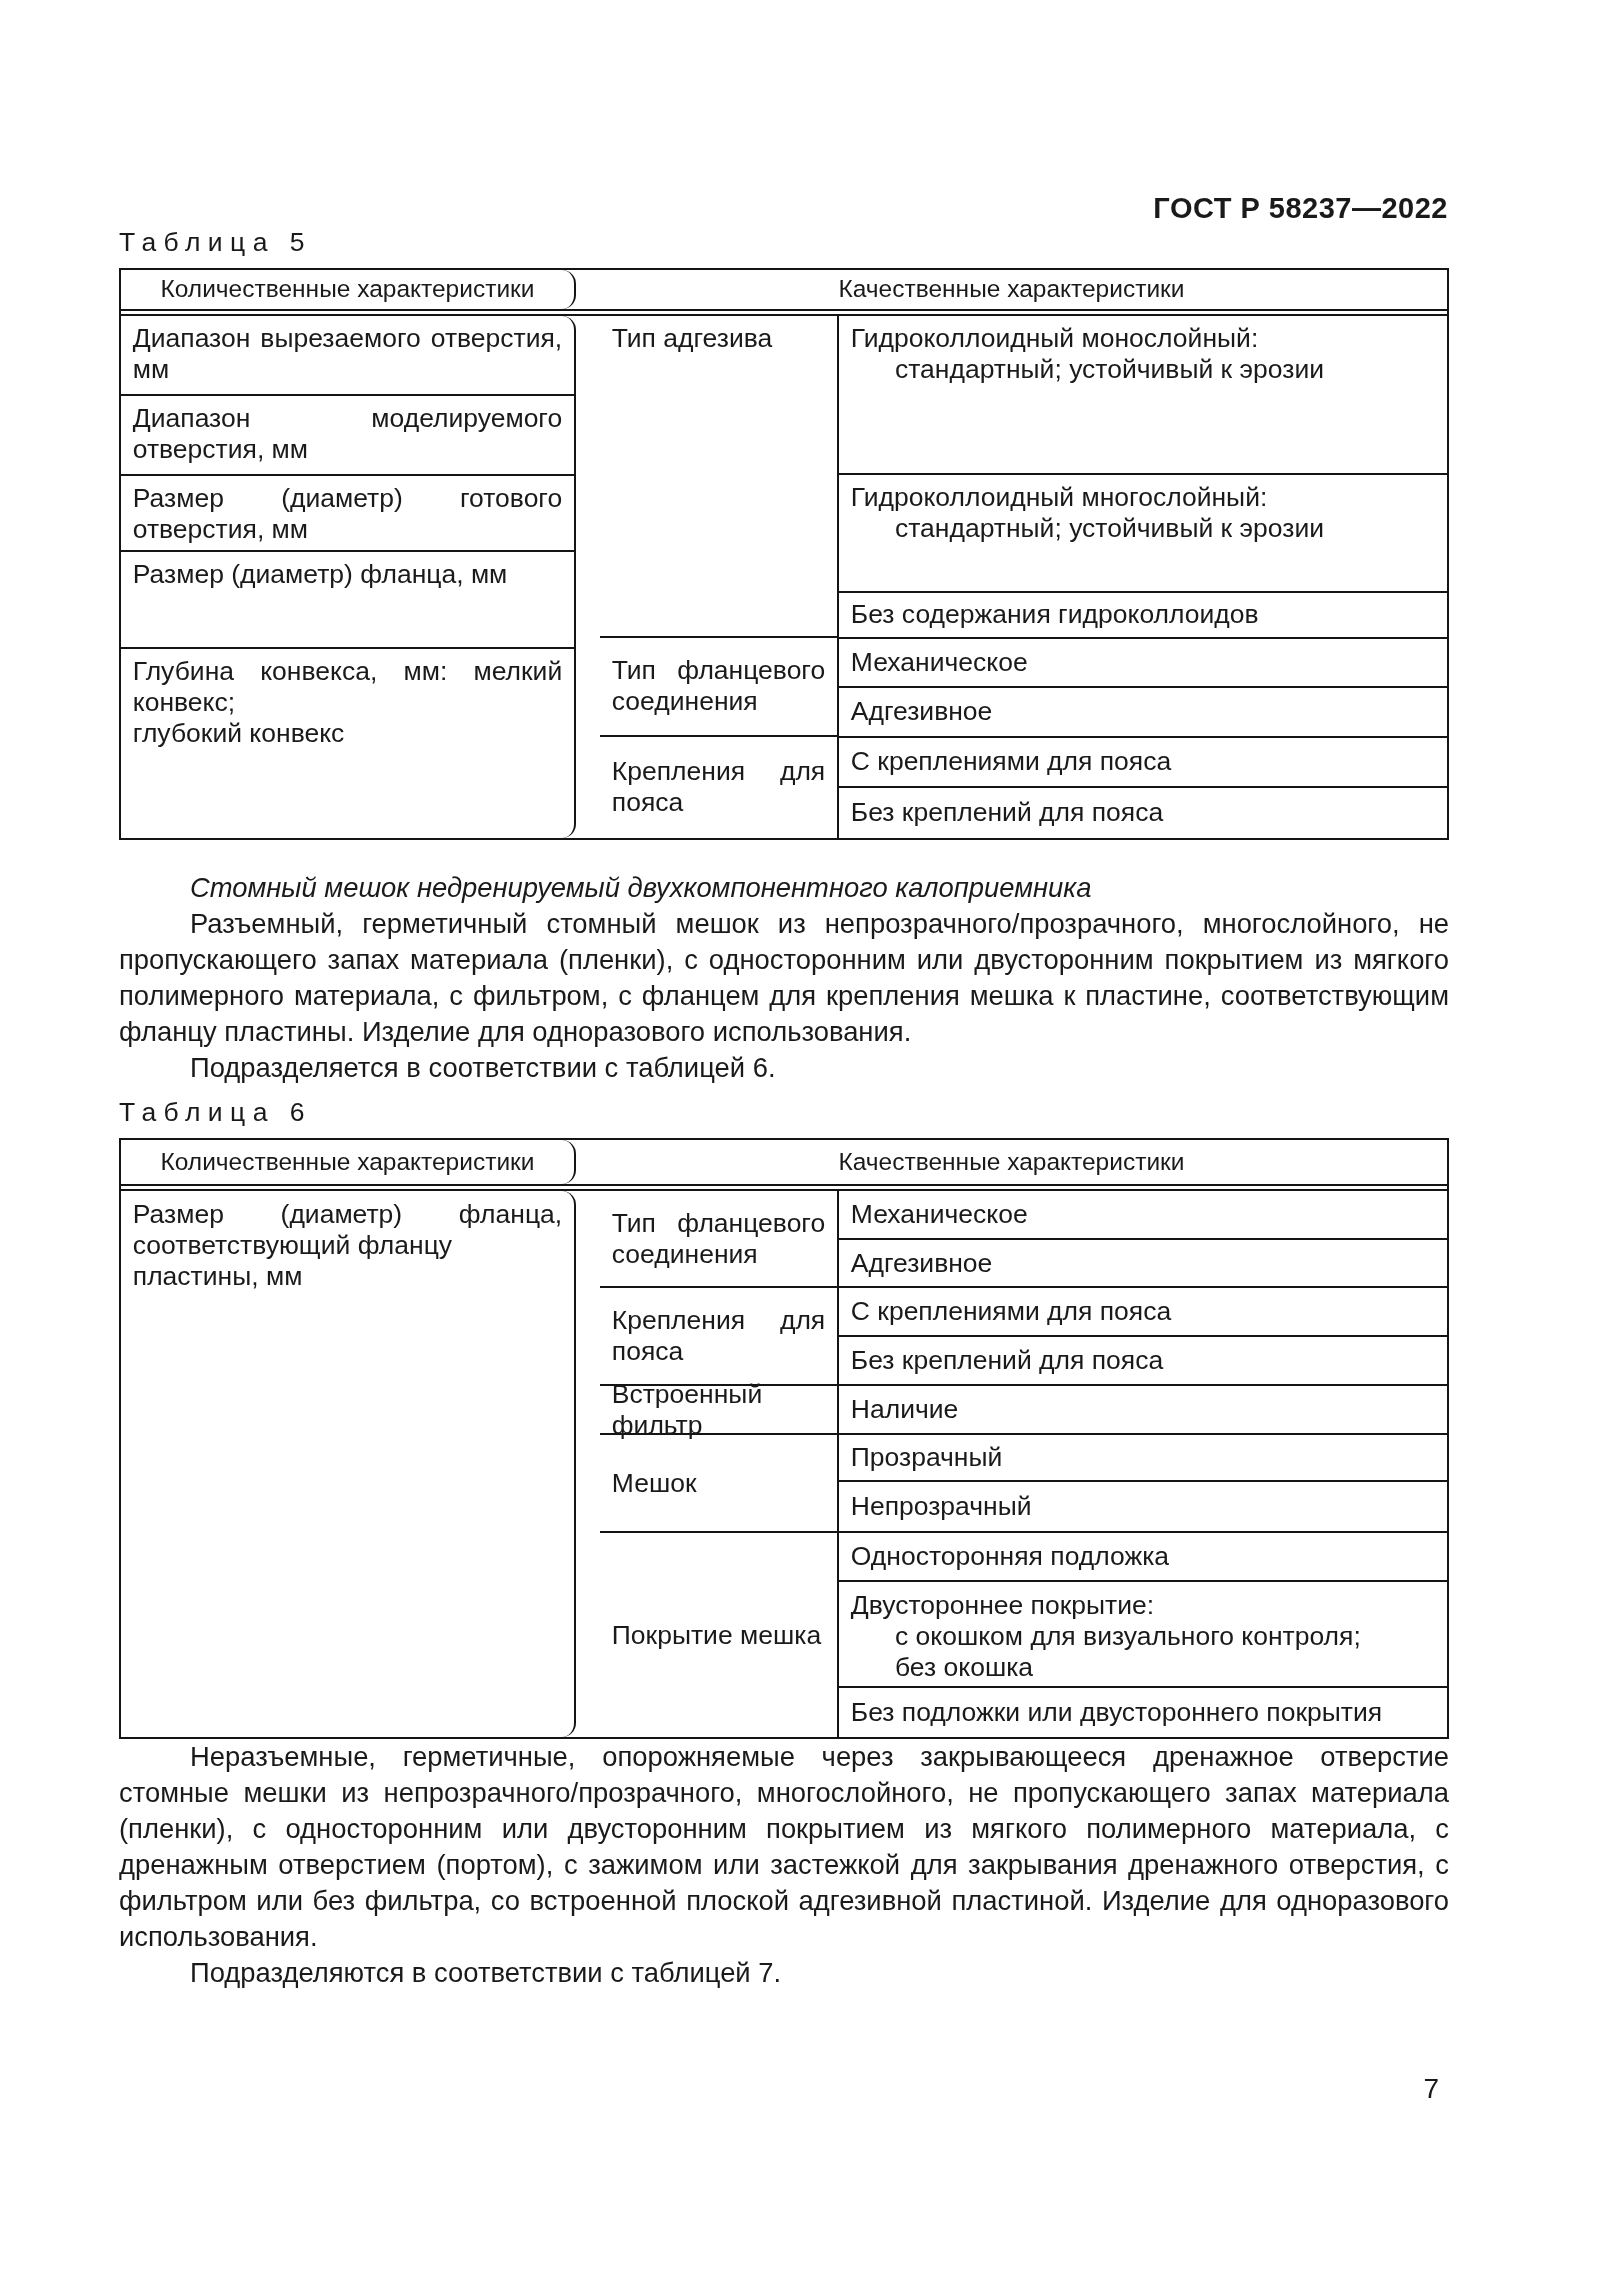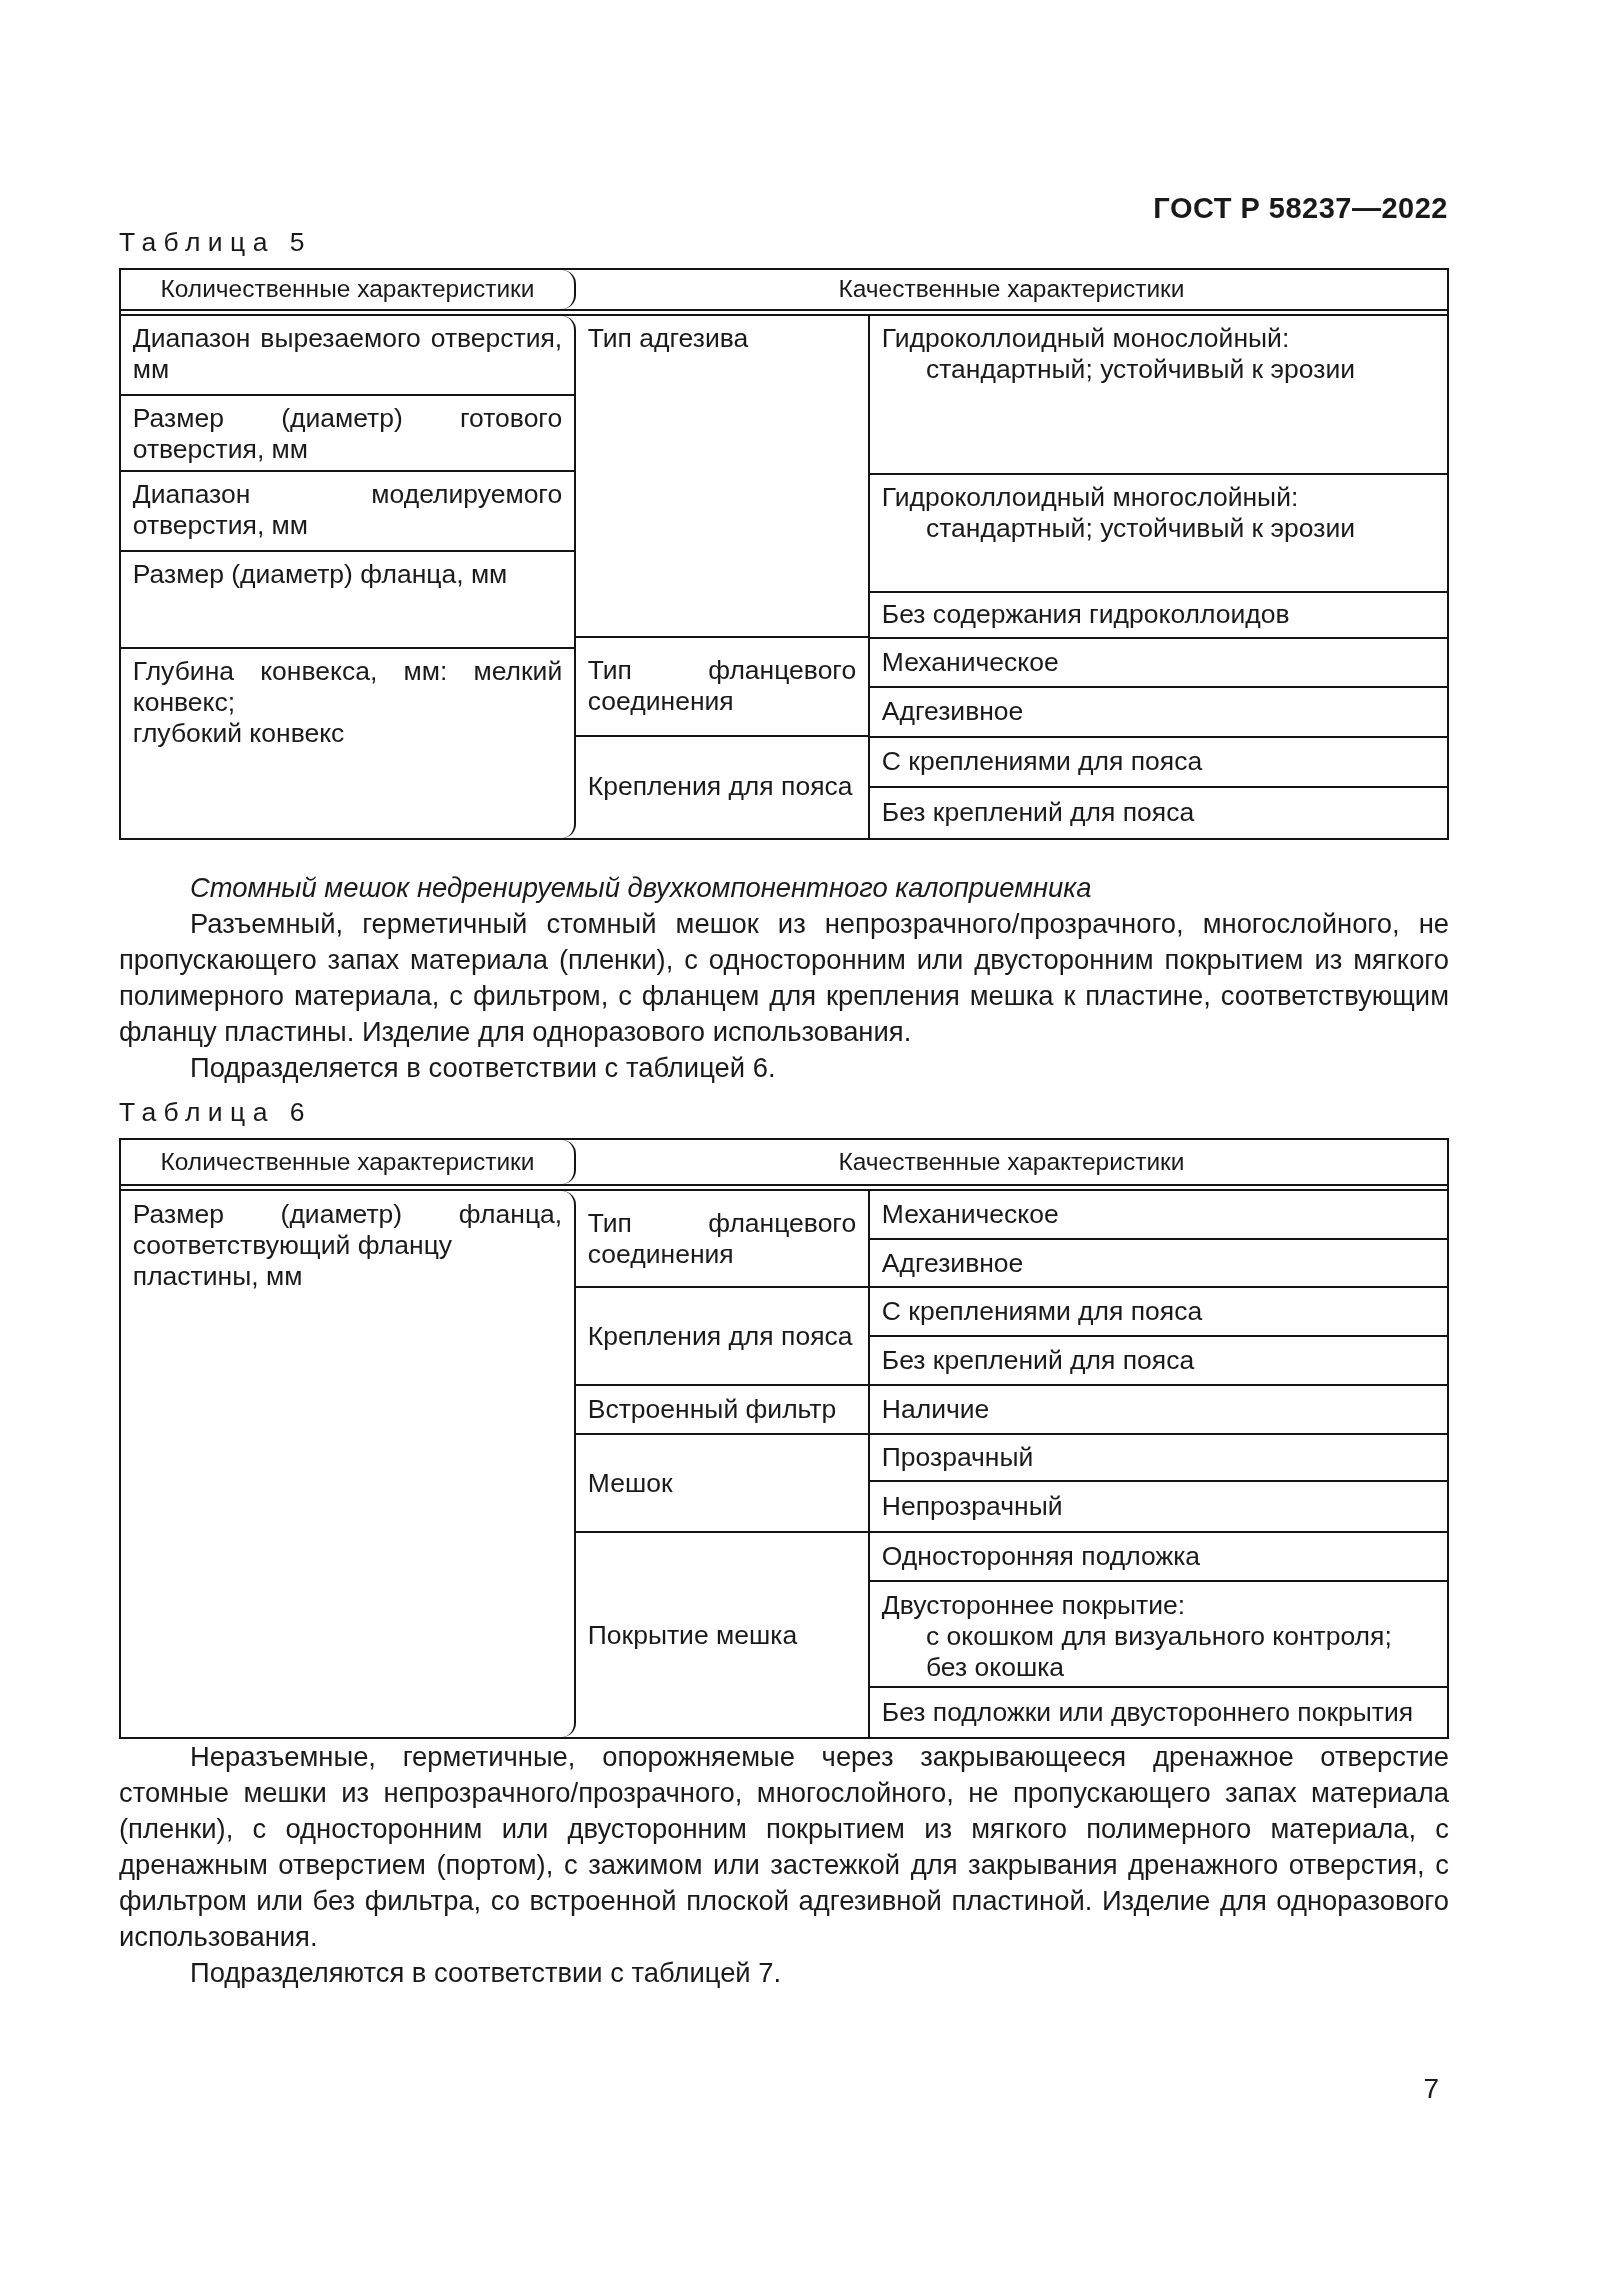--- a/index.html
+++ b/index.html
@@ -53,21 +53,21 @@
     text-align:center;
     font-size:24.5px; line-height:26.5px;
   }
   .g-body{
     display:flex;
     margin-top:2.9px;
     border-top:2px solid #141414;
   }
   .g-col{box-sizing:border-box;}
   .c1{width:455px; border-right:2px solid #141414;border-radius:14px;}
-  .c2{width:294px; border-right:2px solid #141414;}
+  .c2{width:263px; border-right:2px solid #141414;padding-left:24px;}
   .c3{flex:1;}
   .g-cell{
     box-sizing:border-box;
     padding:7.8px 11.8px;
     border-bottom:2.9px solid #141414;
     white-space:pre-line;
     text-align:justify;
   }
   .g-col .g-cell:last-child{border-bottom:none;}
   .g-cell.vc{
@@ -97,22 +97,22 @@
     <div class="tcap first">Таблица 5</div>
 
     <div class="gtable">
       <div class="g-head">
         <div class="g-hcell c1">Количественные характеристики</div>
         <div class="g-hcell c3">Качественные характеристики</div>
       </div>
       <div class="g-body">
         <div class="g-col c1">
           <div class="g-cell" style="height:80px">Диапазон вырезаемого отверстия, мм</div>
+          <div class="g-cell" style="height:80px">Диапазон моделируемого отверстия, мм</div>
           <div class="g-cell" style="height:76px">Размер (диаметр) готового отверстия, мм</div>
-          <div class="g-cell" style="height:80px">Диапазон моделируемого отверстия, мм</div>
           <div class="g-cell" style="height:97px">Размер (диаметр) фланца, мм</div>
           <div class="g-cell" style="height:147px">Глубина конвекса, мм: мелкий конвекс;
 глубокий конвекс</div>
         </div>
         <div class="g-col c2">
           <div class="g-cell" style="height:322px">Тип адгезива</div>
           <div class="g-cell vc" style="height:99px">Тип фланцевого соединения</div>
           <div class="g-cell vc" style="height:100px">Крепления для пояса</div>
         </div>
         <div class="g-col c3">

